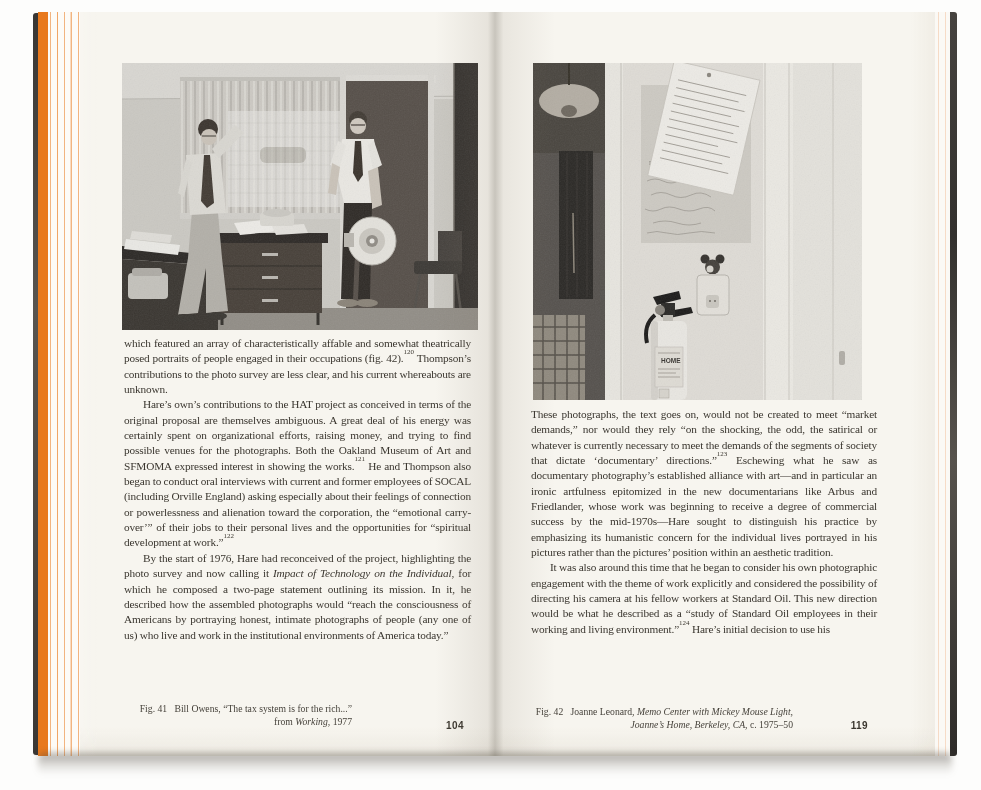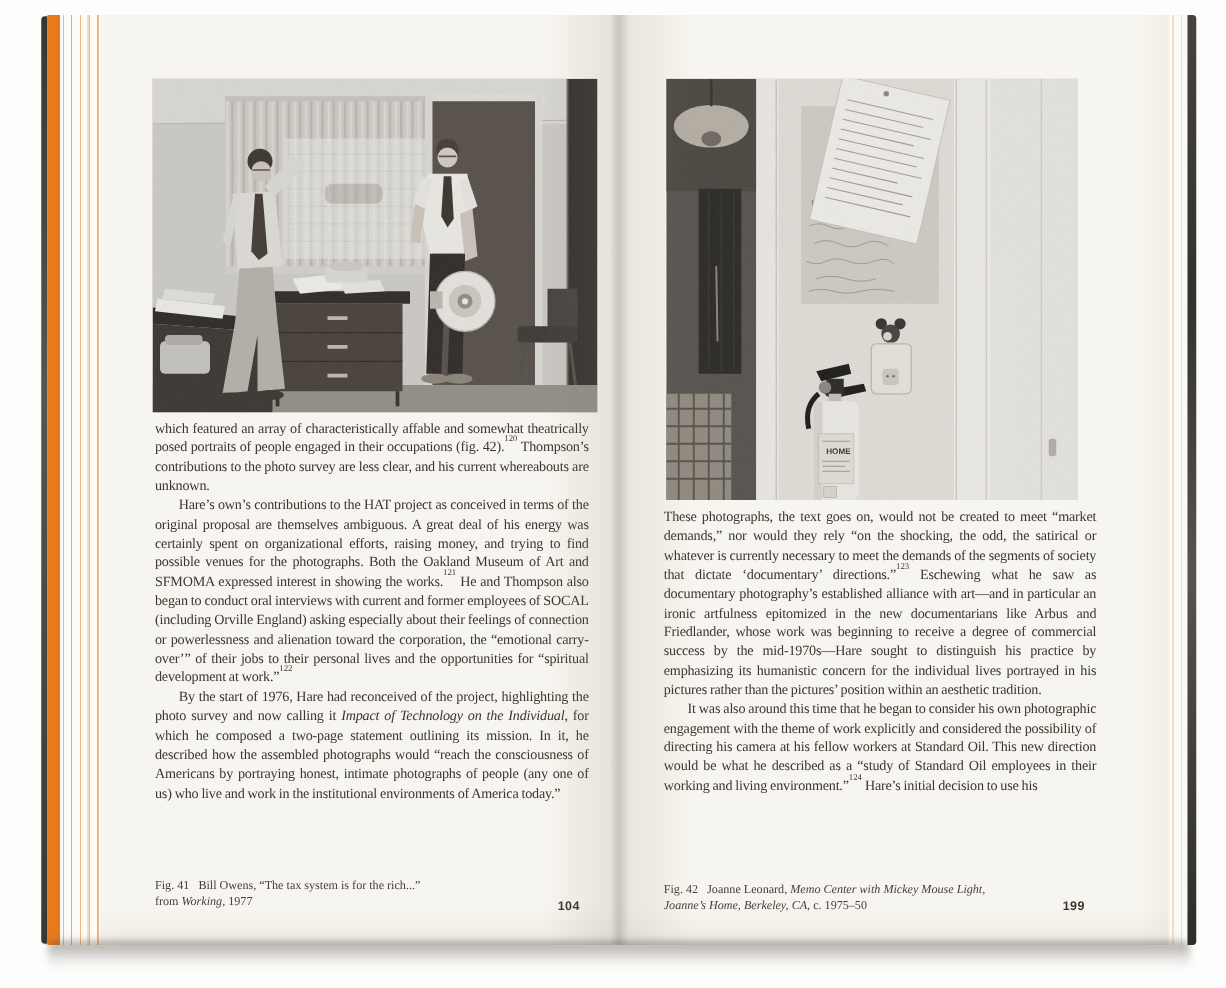--- a/index.html
+++ b/index.html
@@ -41,21 +41,21 @@
   .body-text{position:absolute;font-size:11.3px;line-height:15.35px;color:#3a362f;
     text-align:justify;letter-spacing:-0.15px;word-spacing:-0.3px;}
   .body-text p{margin:0;}
   .body-text p.indent{text-indent:19px;}
   .text-left{left:91px;top:324px;width:347px;}
   .text-right{left:498px;top:395px;width:346px;}
   sup{font-size:7px;line-height:0;position:relative;top:-3.5px;letter-spacing:0;}
   .it{font-style:italic;}
 
   .caption{position:absolute;font-size:9.7px;line-height:12.6px;color:#46423b;}
-  .caption p{margin:0;}
+  .caption p{margin:0;text-align:right;}
   .caption-left{left:91px;top:691px;width:228px;}
   .caption-right{left:498px;top:694px;width:262px;}
 
   .page-num{position:absolute;font-family:"Liberation Sans",sans-serif;font-size:10px;
     font-weight:700;color:#3b372f;letter-spacing:.4px;text-align:right;}
   .pn-left{left:91px;top:708px;width:340px;}
   .pn-right{left:498px;top:708px;width:337px;}
 </style>
 </head>
 <body>
@@ -290,19 +290,19 @@
 
     <div class="body-text text-right">
         <p><span>These photographs, the text goes on, would not be created to meet “market demands,” nor would they rely “on the shocking, the odd, the satirical or whatever is currently necessary to meet the demands of the segments of society that dictate ‘documentary’ directions.”</span><sup>123</sup><span> Eschewing what he saw as documentary photography’s established alliance with art—and in particular an ironic artfulness epitomized in the new documentarians like Arbus and Friedlander, whose work was beginning to receive a degree of commercial success by the mid-1970s—Hare sought to distinguish his practice by emphasizing its humanistic concern for the individual lives portrayed in his pictures rather than the pictures’ position within an aesthetic tradition.</span></p>
         <p class="indent"><span>It was also around this time that he began to consider his own photographic engagement with the theme of work explicitly and considered the possibility of directing his camera at his fellow workers at Standard Oil. This new direction would be what he described as a “study of Standard Oil employees in their working and living environment.”</span><sup>124</sup><span> Hare’s initial decision to use his</span></p>
       </div>
 
     <div class="caption caption-right">
         <p><span>Fig. 42&nbsp;&nbsp; Joanne Leonard, </span><span class="it">Memo Center with Mickey Mouse Light, Joanne’s Home, Berkeley, CA</span><span>, c. 1975–50</span></p>
       </div>
 
-    <div class="page-num pn-right">199</div>
+    <div class="page-num pn-right">119</div>
 
     <div class="gutter"></div>
   </div>
 
   <div class="book-shadow"></div>
 </div>
 
 </body></html>

